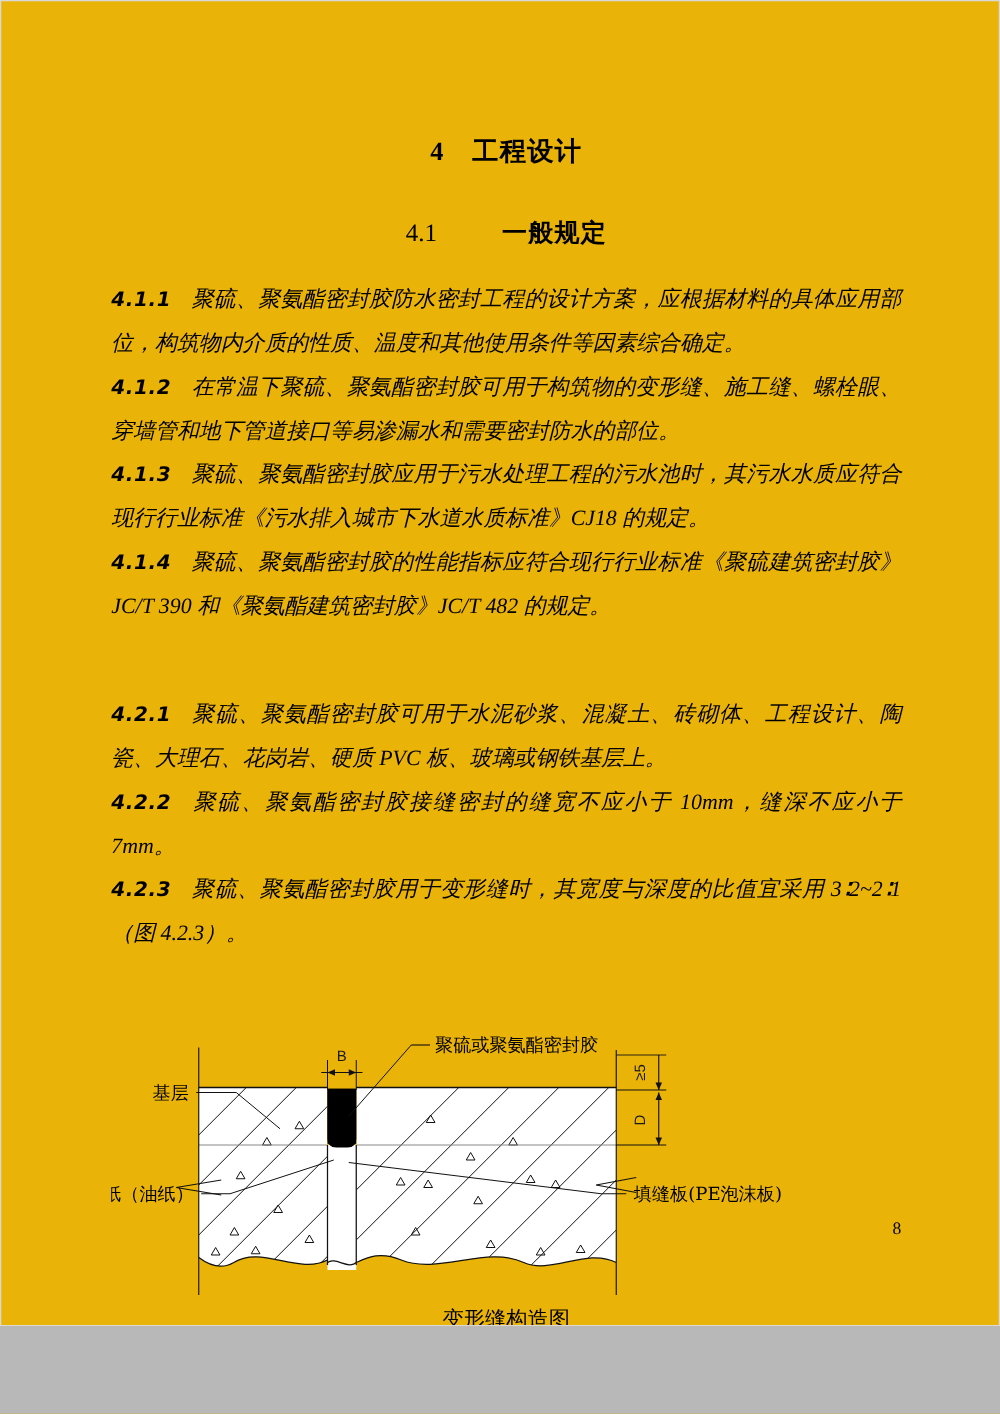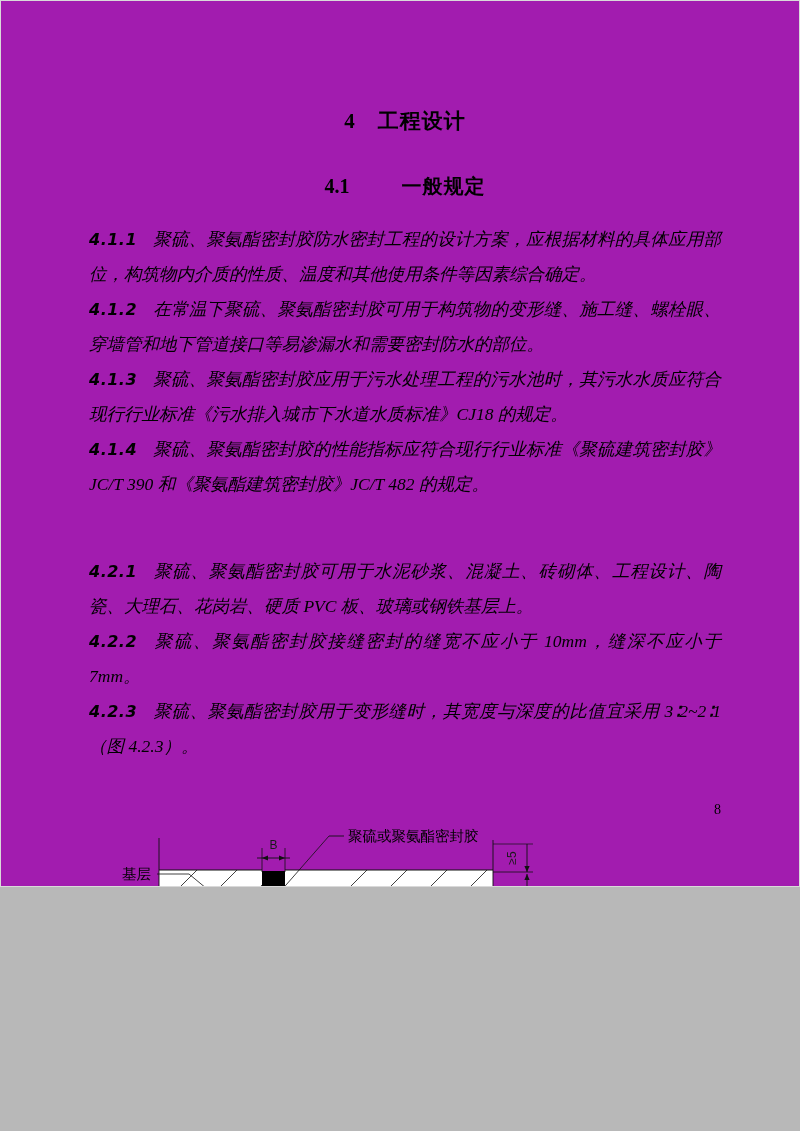--- a/index.html
+++ b/index.html
@@ -6,22 +6,22 @@
     margin: 0;
     padding: 0;
     background: #b8b8b8;
   }
   body {
     font-family: "Liberation Serif", "DejaVu Serif", serif;
   }
   .page {
     position: relative;
     width: 800px;
-    height: 887px;
-    background: #a21caf;
+    height: 1061px;
+    background: #eab308;
     margin: 0 auto;
     overflow: hidden;
     box-sizing: border-box;
     border: 1px solid #d9d9d9;
   }
   .content {
     position: absolute;
     left: 88px;
     top: 0;
     width: 632px;
@@ -43,21 +43,21 @@
   }
   .h-section {
     text-align: center;
     font-size: 20px;
     margin: 0;
     padding-top: 38px;
     color: #000;
   }
   .h-section .num {
     font-family: "Liberation Serif", serif;
-    font-weight: bold;
+    font-weight: normal;
     padding-right: 16px;
   }
   .h-section .txt {
     font-weight: bold;
     font-family: "DejaVu Serif", "Liberation Serif", serif;
     letter-spacing: 1px;
     margin-left: 36px;
   }
 
   

